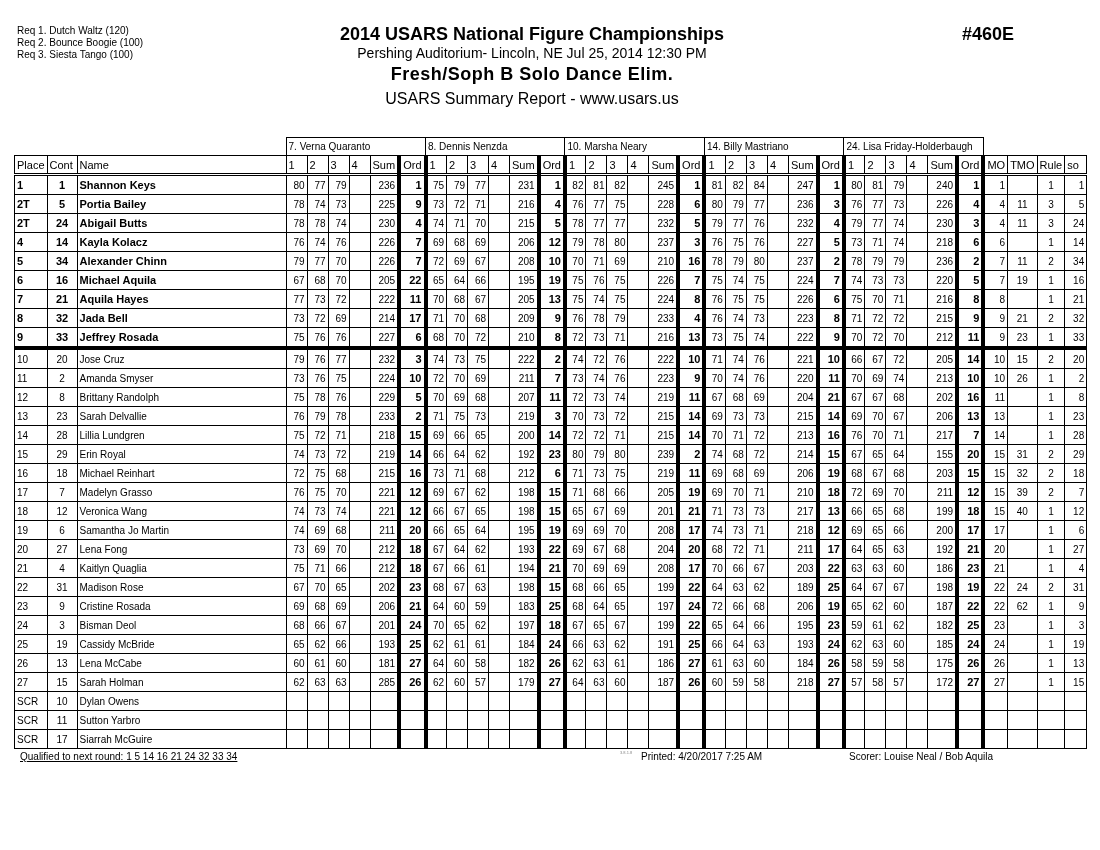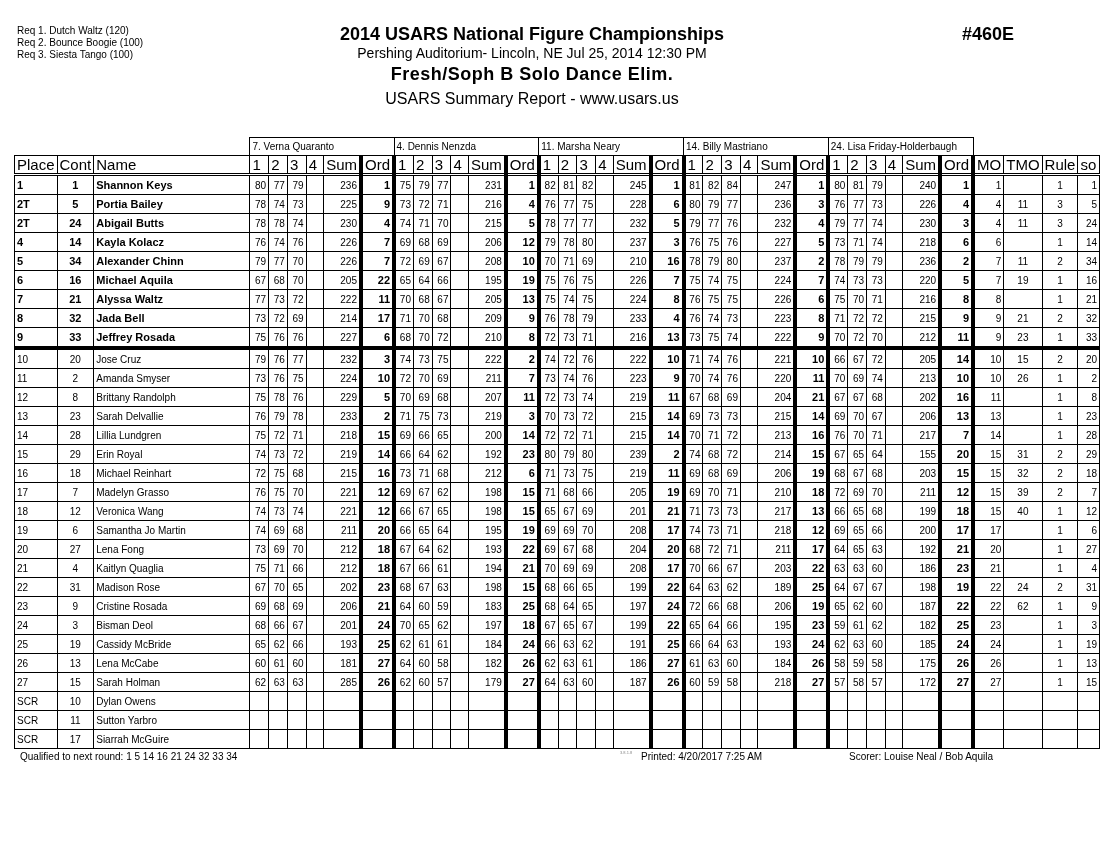--- a/index.html
+++ b/index.html
@@ -13,21 +13,21 @@
   .t3 { top:64px; font-size:18px; font-weight:bold; left:-18px; letter-spacing:0.5px; }
   .t4 { top:90px; font-size:16px; left:-18px; }
   .docnum { left:962px; top:24px; font-size:18px; font-weight:bold; }
 
   table.grid { position:absolute; left:14px; top:137px; border-collapse:collapse;
                table-layout:fixed; font-size:10px;border-radius:12px; }
   table.grid td { border:1px solid #000; padding:0 2px; height:18px; white-space:nowrap;
                   overflow:hidden; text-align:right; }
   table.grid tr.judges td { height:17px; font-size:10px; text-align:left; }
   table.grid tr.judges td.blank { border:none; }
-  table.grid tr.hdr td { height:17px; font-size:15px; text-align:left; border-bottom:3px double #000; }
+  table.grid tr.hdr td { height:17px; font-size:11px; text-align:left; border-bottom:3px double #000; }
   table.grid td.l { text-align:left; }
   table.grid td.c { text-align:center; }
   table.grid td.ord { border-left:4px solid #000; font-weight:bold; font-size:11px; }
   table.grid td.jstart { border-left:4px solid #000; }
   table.grid tr.qual td.pl, table.grid tr.qual td.ct, table.grid tr.qual td.nm { font-weight:bold; font-size:11px; }
   table.grid tr.qual td.pl { font-size:11px; }
   table.grid tr.cut td { border-bottom:4px solid #000; }
   .footer { top:751px; font-size:10px; }
   .tiny { font-size:4px; color:#888; }
 </style>
@@ -84,22 +84,22 @@
       <col style="width:23px">
     <col style="width:21px">
       <col style="width:28px">
       <col style="width:24px">
       <col style="width:22px">
   </colgroup>
   <tbody id="tbody">
     <tr class="judges">
       <td class="blank" colspan="3"></td>
       <td colspan="6">7.  Verna Quaranto</td>
-      <td colspan="6">4.  Dennis Nenzda</td>
-      <td colspan="6">11.  Marsha Neary</td>
+      <td colspan="6">8.  Dennis Nenzda</td>
+      <td colspan="6">10.  Marsha Neary</td>
       <td colspan="6">14.  Billy Mastriano</td>
       <td colspan="6">24.  Lisa Friday-Holderbaugh</td>
       <td class="blank" colspan="4"></td>
     </tr>
     <tr class="hdr" id="hdr">
         <td class="l">Place</td>
         <td class="l">Cont</td>
         <td class="l">Name</td>
         <td class="l">1</td>
         <td class="l">2</td>
@@ -366,21 +366,21 @@
         <td>220</td>
         <td class="ord">5</td>
         <td style="border-left: 4px solid rgb(0, 0, 0);">7</td>
         <td class="c">19</td>
         <td class="c">1</td>
         <td>16</td>
       </tr>
       <tr class="qual">
         <td class="l pl">7</td>
         <td class="c ct">21</td>
-        <td class="l nm">Alyssa Waltz</td>
+        <td class="l nm">Aquila Hayes</td>
         <td>77</td>
         <td>73</td>
         <td>72</td>
         <td></td>
         <td>222</td>
         <td class="ord">11</td>
         <td class="jstart">70</td>
         <td>68</td>
         <td>67</td>
         <td></td>
@@ -1302,16 +1302,16 @@
         <td></td>
         <td class="ord"></td>
         <td style="border-left: 4px solid rgb(0, 0, 0);"></td>
         <td class="c"></td>
         <td class="c"></td>
         <td></td>
       </tr>
     </tbody>
 </table>
 
-<div class="abs footer" style="left:20px;">Qualified to next round:   1 5 14 16 21 24 32 33 34</div>
+<div class="abs footer" style="left:20px;text-decoration:underline;">Qualified to next round:   1 5 14 16 21 24 32 33 34</div>
 <div class="abs footer tiny" style="left:620px; top:750px;">3.8.1.8</div>
 <div class="abs footer" style="left:641px;">Printed:  4/20/2017  7:25 AM</div>
 <div class="abs footer" style="left:849px;">Scorer:   Louise Neal / Bob Aquila</div>
 
 </body></html>

